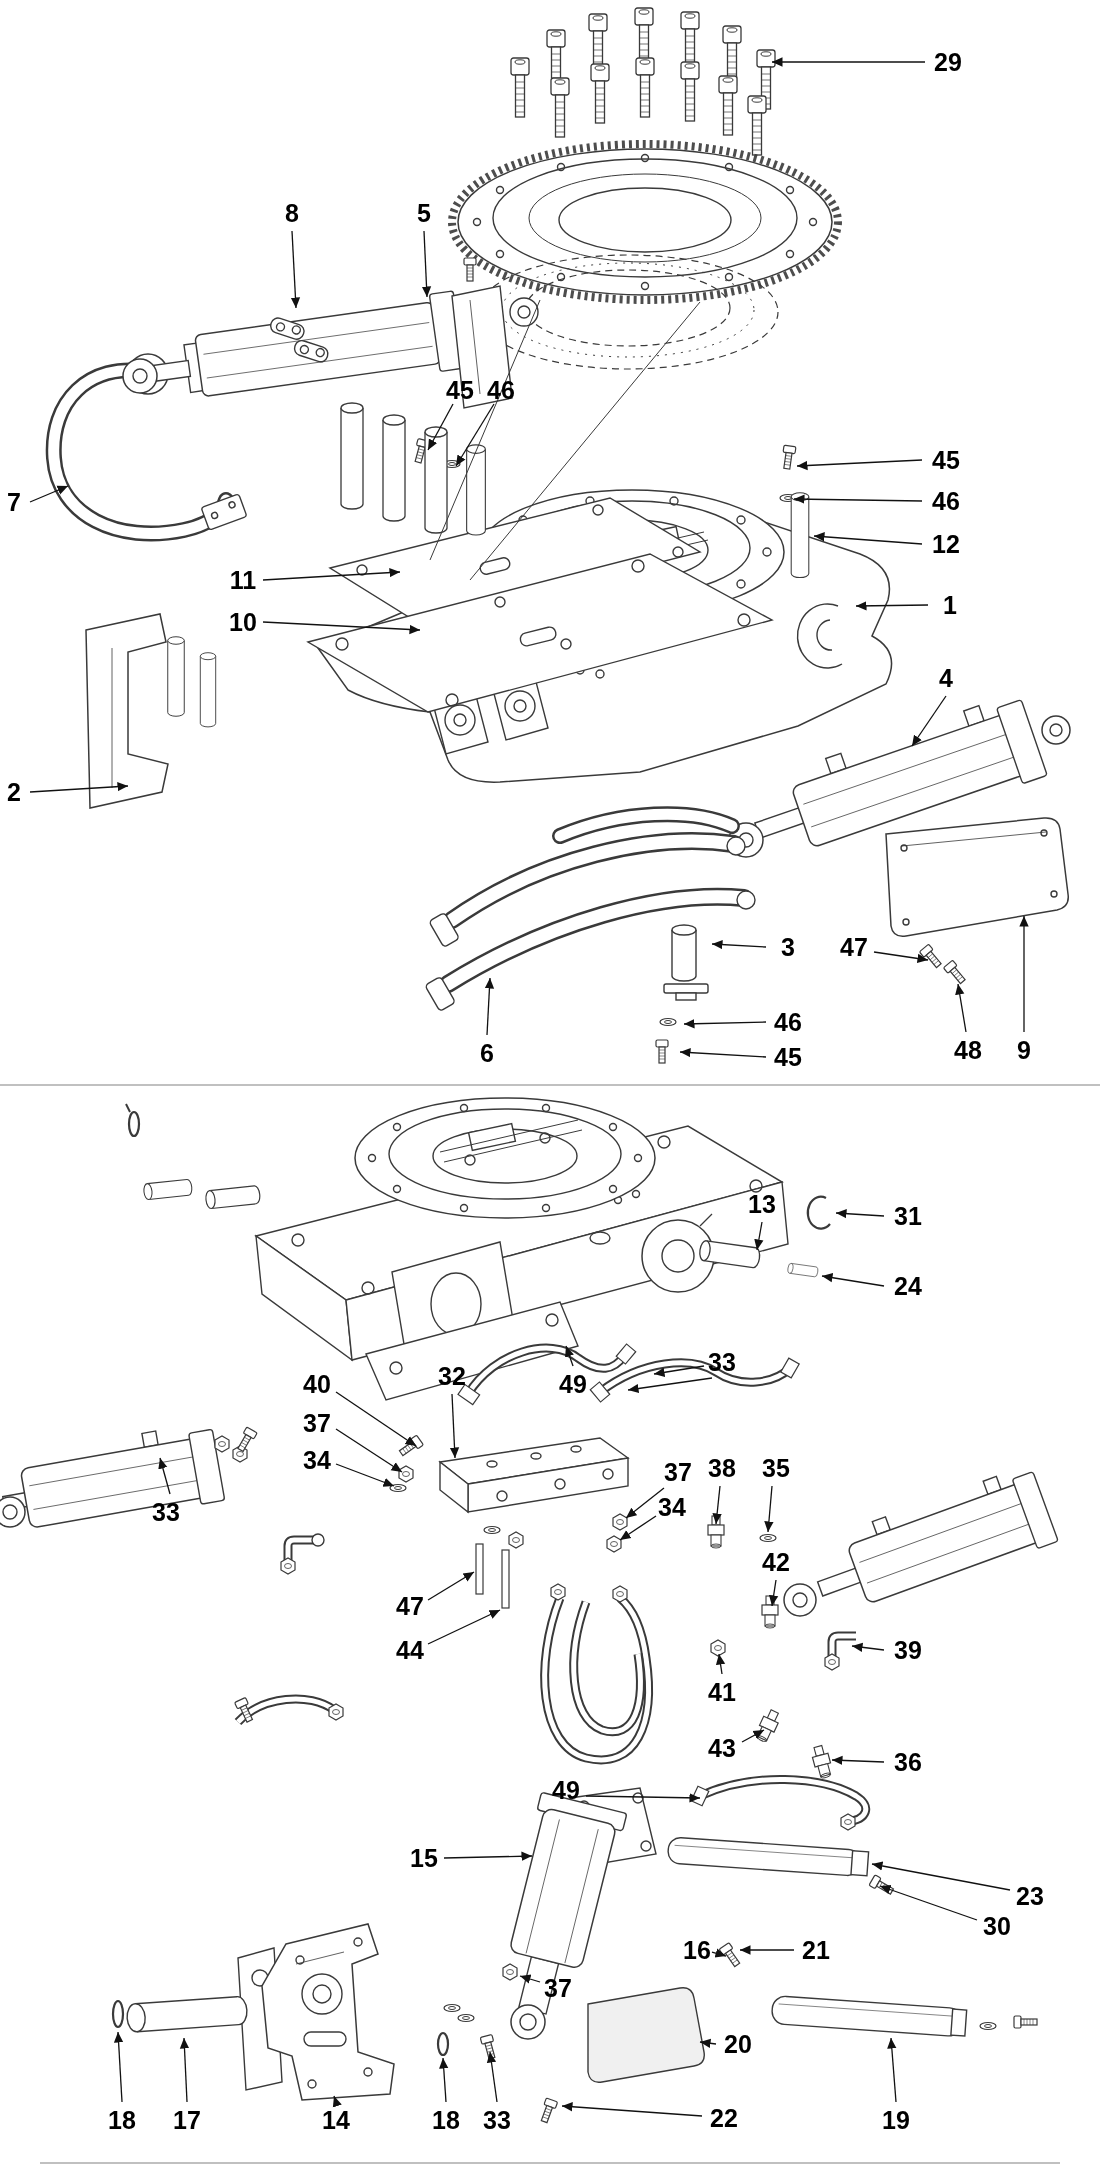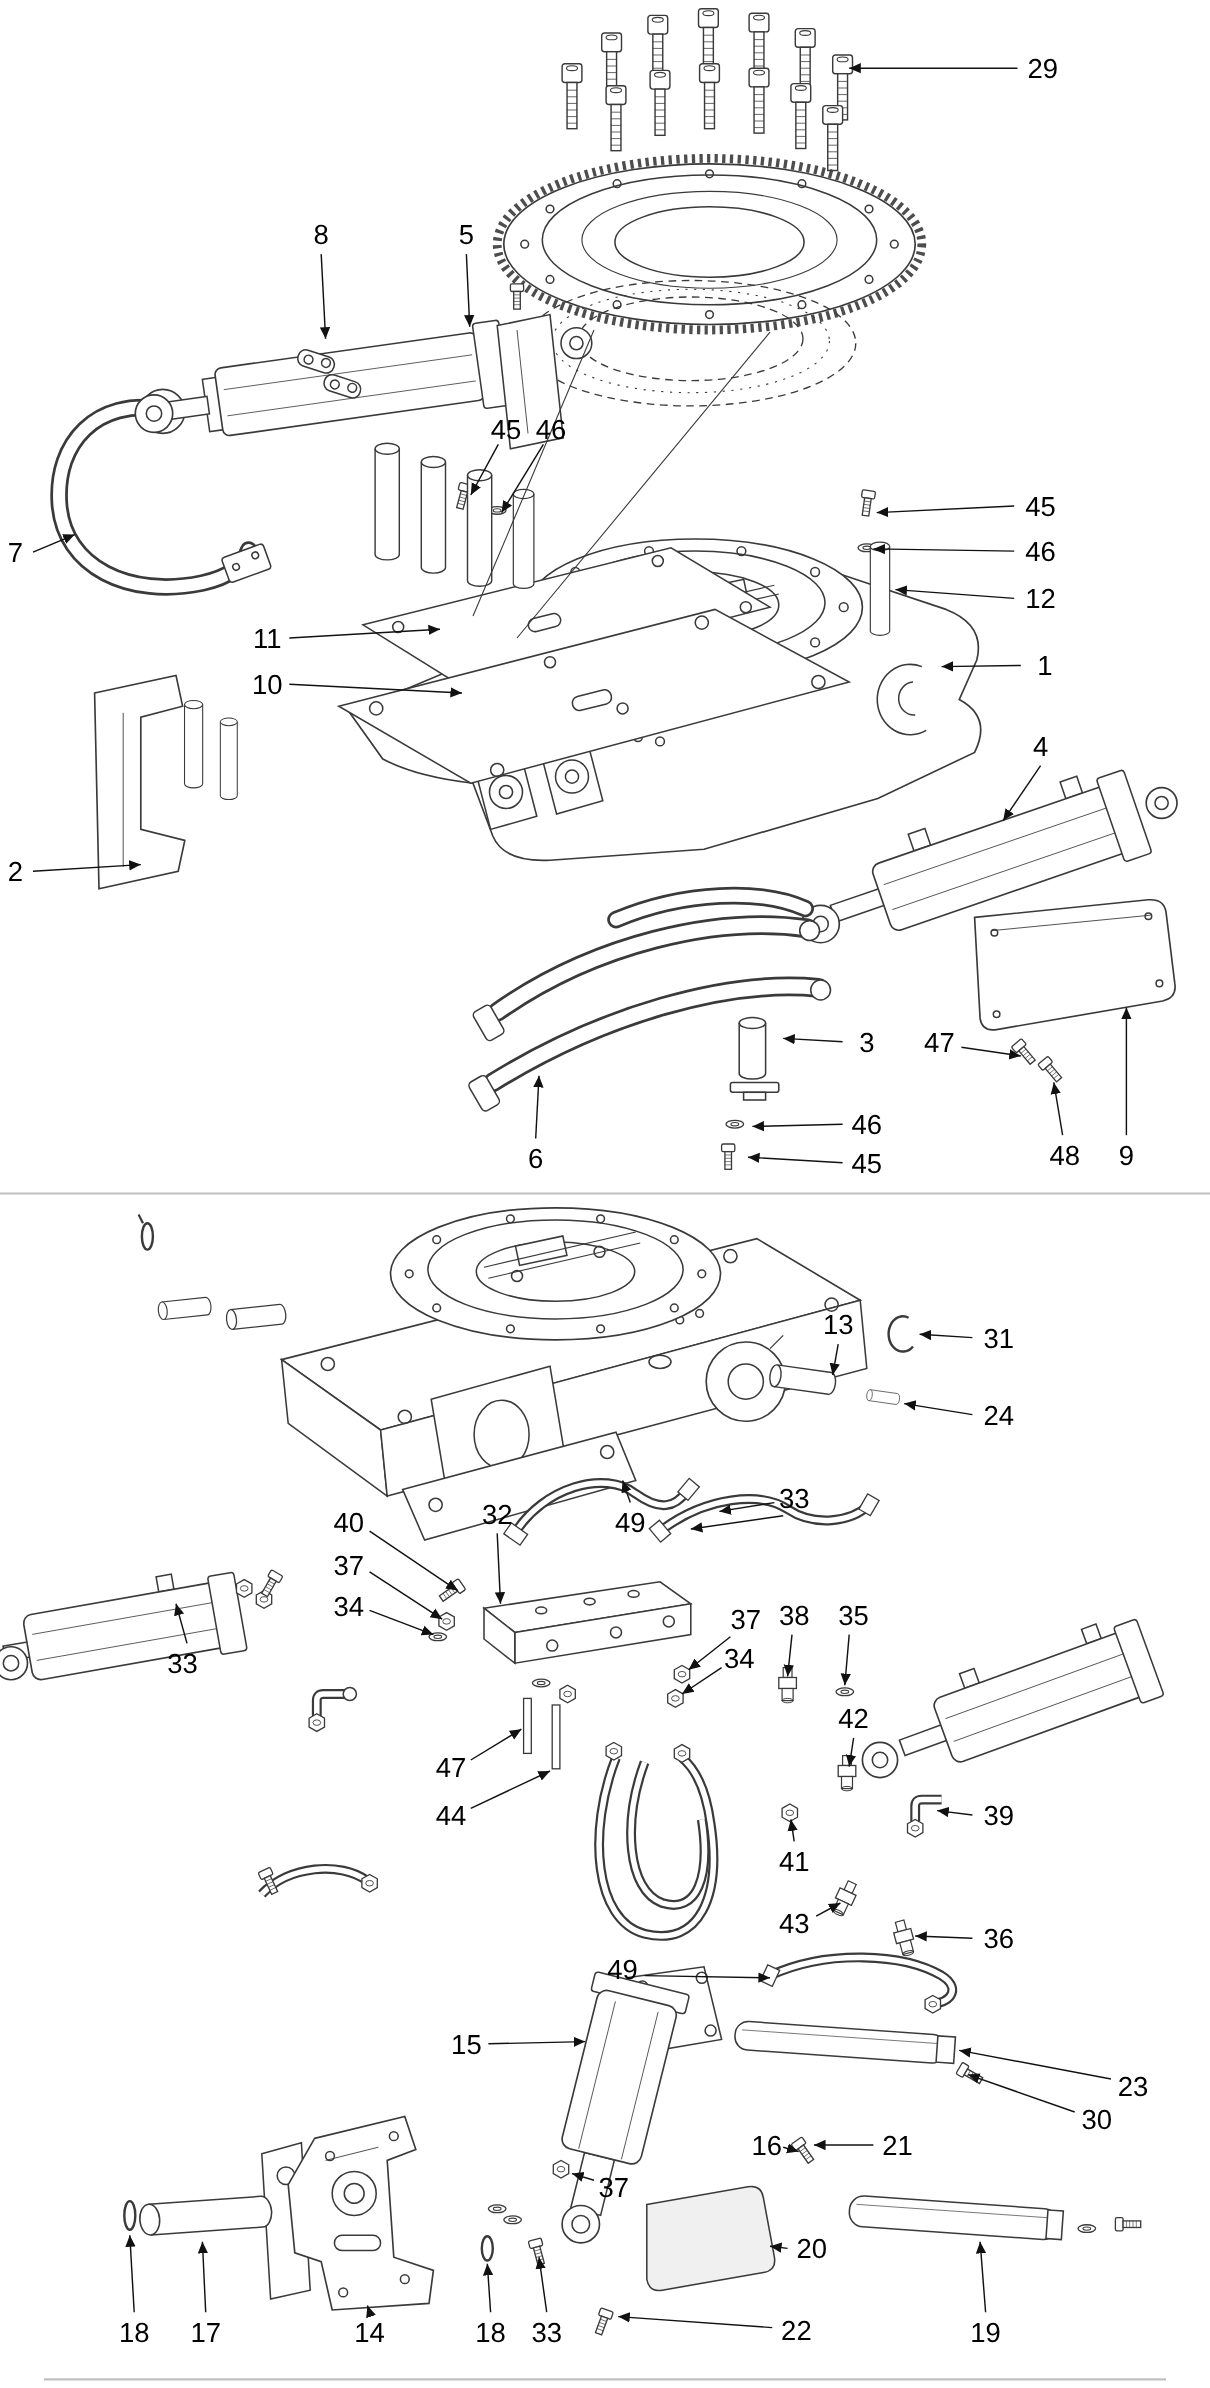--- a/index.html
+++ b/index.html
@@ -1,17 +1,17 @@
 <!DOCTYPE html>
 <html><head>
 <meta charset="utf-8">
 <style>
   html,body{margin:0;padding:0;background:#fff;}
   .page{position:relative;width:1100px;height:2171px;background:#fff;overflow:hidden;
-        font-family:"Liberation Sans", sans-serif;}
+        font-family:"Liberation Sans", sans-serif;font-weight:bold;}
   .page svg{position:absolute;left:0;top:0;}
   .callout-label{font-family:"Liberation Sans", sans-serif;font-size:25px;fill:#000;}
 </style>
 </head>
 <body>
 
 <div class="page">
 <svg id="art" width="1100" height="2171" viewBox="0 0 1100 2171" xmlns="http://www.w3.org/2000/svg">
 <defs>
   <marker id="arw" viewBox="0 0 10 10" refX="9" refY="5" markerWidth="9" markerHeight="9" orient="auto">

